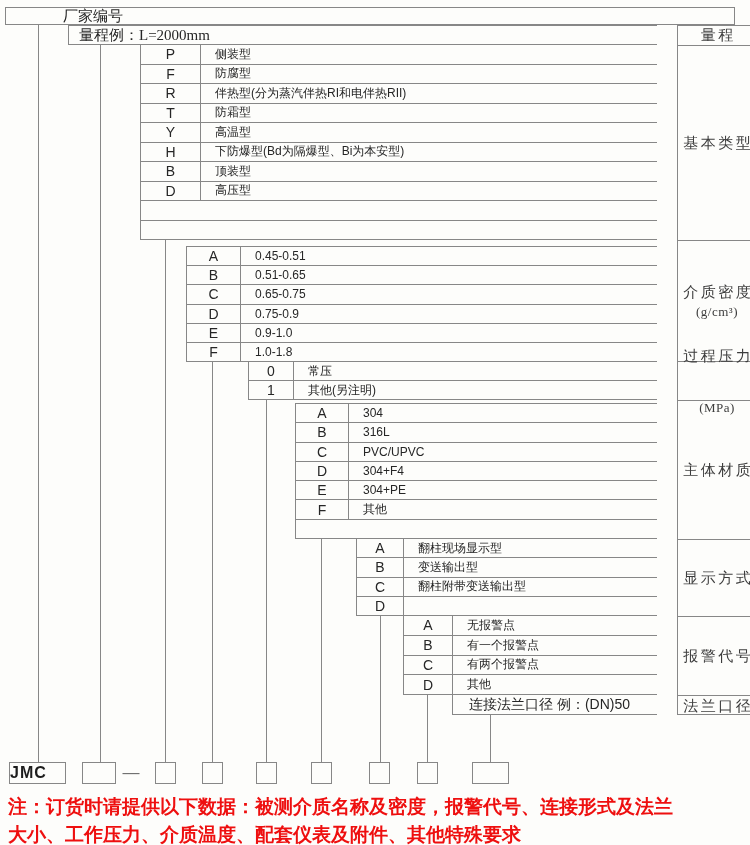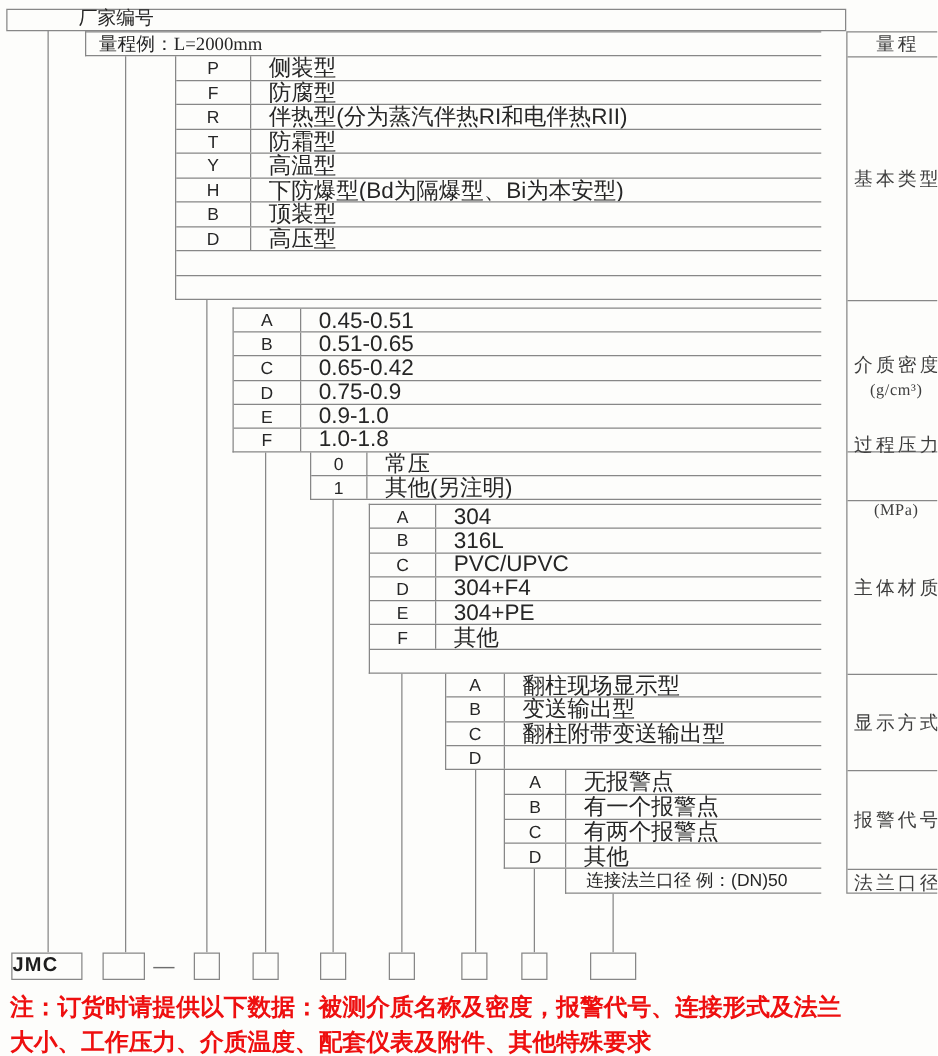--- a/index.html
+++ b/index.html
@@ -17,21 +17,21 @@
   }
   .box{position:absolute;box-sizing:border-box;border:1px solid var(--line);}
   
   .hrow{display:flex;align-items:center;font-size:15px;background:transparent;}
   
   .stable{position:absolute;box-sizing:border-box;border:1px solid var(--line);border-right:none;display:flex;flex-direction:column;}
   .stable.notop{border-top:none;}
   .trow{flex:1;display:flex;border-top:1px solid var(--line);min-height:0;}
   .trow:first-child{border-top:none;}
   .code{box-sizing:border-box;border-right:1px solid var(--line);display:flex;align-items:center;justify-content:center;font-size:14px;flex:none;}
-  .desc{flex:1;display:flex;align-items:center;padding-left:14px;font-size:18px;white-space:nowrap;overflow:hidden;}
+  .desc{flex:1;display:flex;align-items:center;padding-left:14px;font-size:12px;white-space:nowrap;overflow:hidden;}
   .trow.blank .full{flex:1;}
   .t-basic .code{width:60px;}
   .t-density .code{width:54px;}
   .t-pressure .code{width:45px;}
   .t-material .code{width:53px;}
   .t-display .code{width:47px;}
   .t-alarm .code{width:49px;}
   
   #labelcol{position:absolute;left:677px;top:25px;width:80px;height:690px;box-sizing:border-box;border:1px solid var(--line);display:flex;flex-direction:column;}
   .lcell{box-sizing:border-box;border-bottom:1px solid var(--line);display:flex;flex-direction:column;align-items:center;justify-content:center;
@@ -45,21 +45,21 @@
   #model-box{font-weight:bold;font-size:16px;letter-spacing:1px;color:#1d1d1d;}
   #sep-dash{position:absolute;left:117px;top:762px;width:28px;height:22px;display:flex;align-items:center;justify-content:center;color:#6e6e6e;font-size:17px;}
   
   #note{position:absolute;left:8px;top:793px;width:742px;color:var(--red);font-weight:bold;font-size:19px;line-height:28px;white-space:nowrap;}
 </style>
 </head>
 <body>
 
 <div id="stage">
 
-  <div class="box hrow" style="left:5px;top:7px;width:672px;height:18px;padding-left:57px;align-items:flex-end;">
+  <div class="box hrow" style="left:5px;top:7px;width:730px;height:18px;padding-left:57px;">
     <span>厂家编号</span>
   </div>
 
   <div class="box hrow" style="left:68px;top:25px;width:589px;height:20px;padding-left:10px;border-right:none;font-family:Liberation Serif, serif;">
     <span>量程例：L=2000mm</span>
   </div>
 
   <div class="stable t-basic notop" style="left:140px;top:45px;width:517px;height:195px;">
     <div class="trow">
         <div class="code">P</div>
@@ -105,21 +105,21 @@
     <div class="trow">
         <div class="code">A</div>
         <div class="desc">0.45-0.51</div>
       </div>
     <div class="trow">
         <div class="code">B</div>
         <div class="desc">0.51-0.65</div>
       </div>
     <div class="trow">
         <div class="code">C</div>
-        <div class="desc">0.65-0.42</div>
+        <div class="desc">0.65-0.75</div>
       </div>
     <div class="trow">
         <div class="code">D</div>
         <div class="desc">0.75-0.9</div>
       </div>
     <div class="trow">
         <div class="code">E</div>
         <div class="desc">0.9-1.0</div>
       </div>
     <div class="trow">

